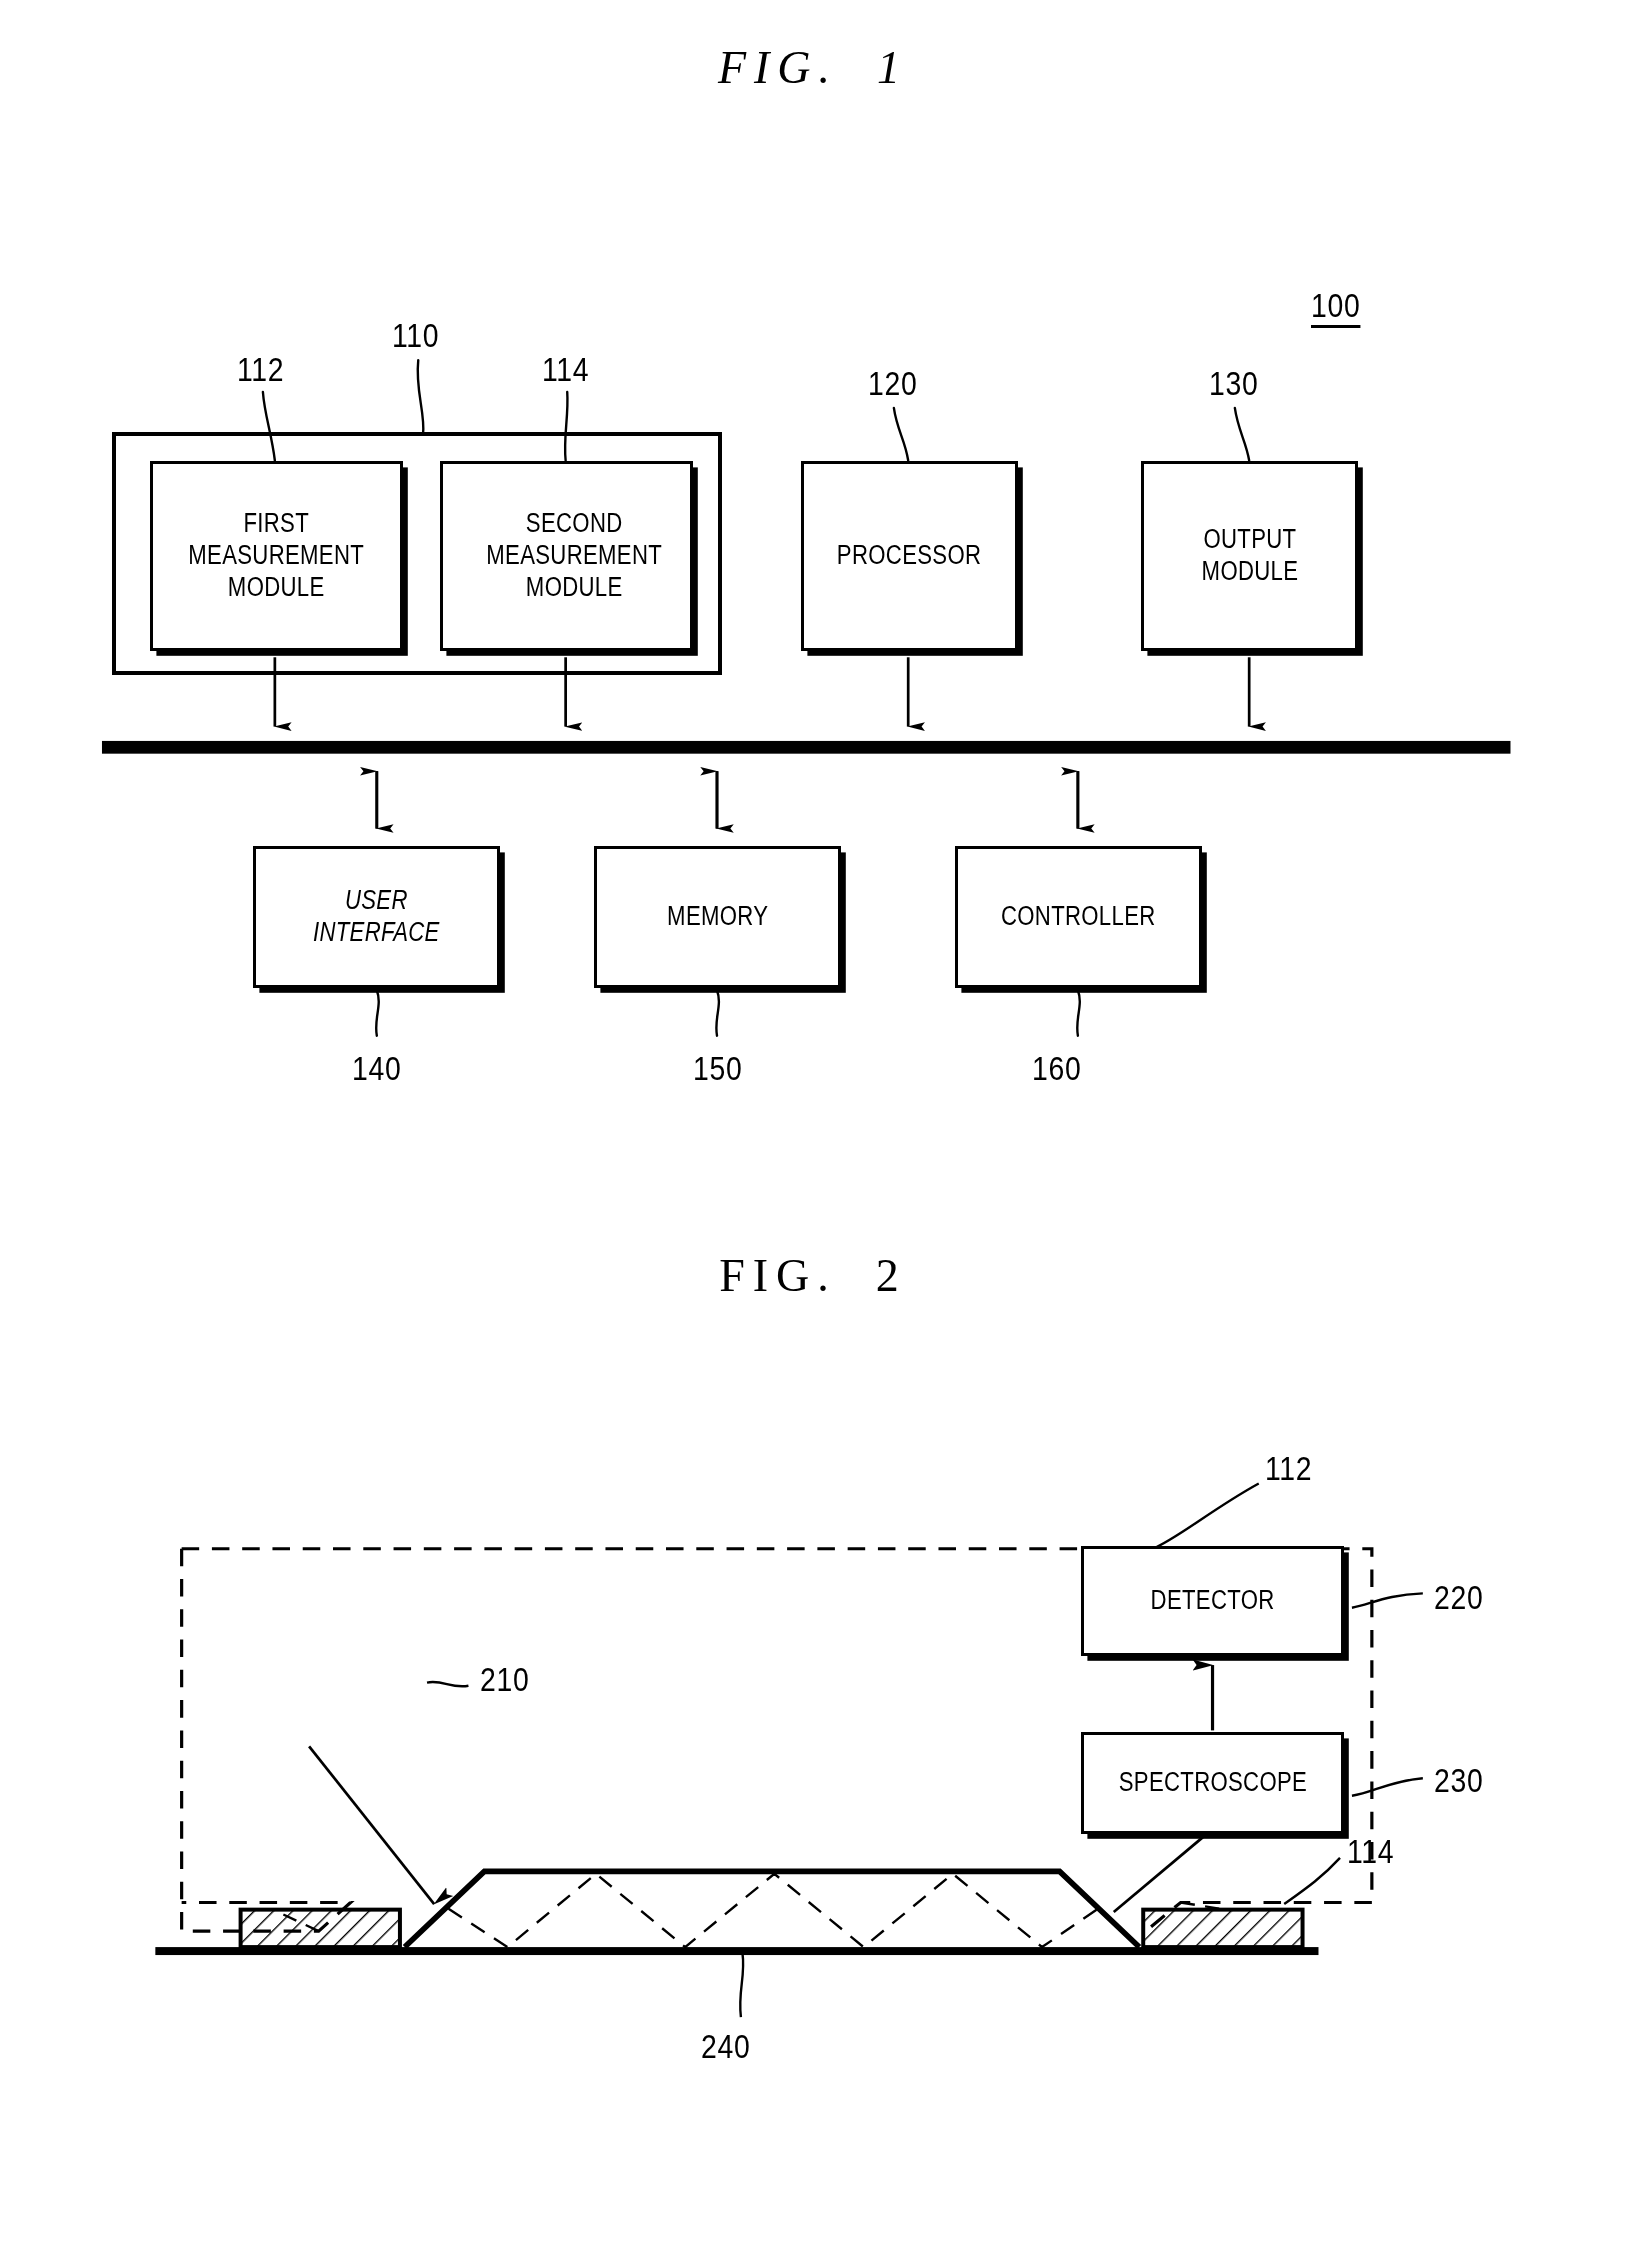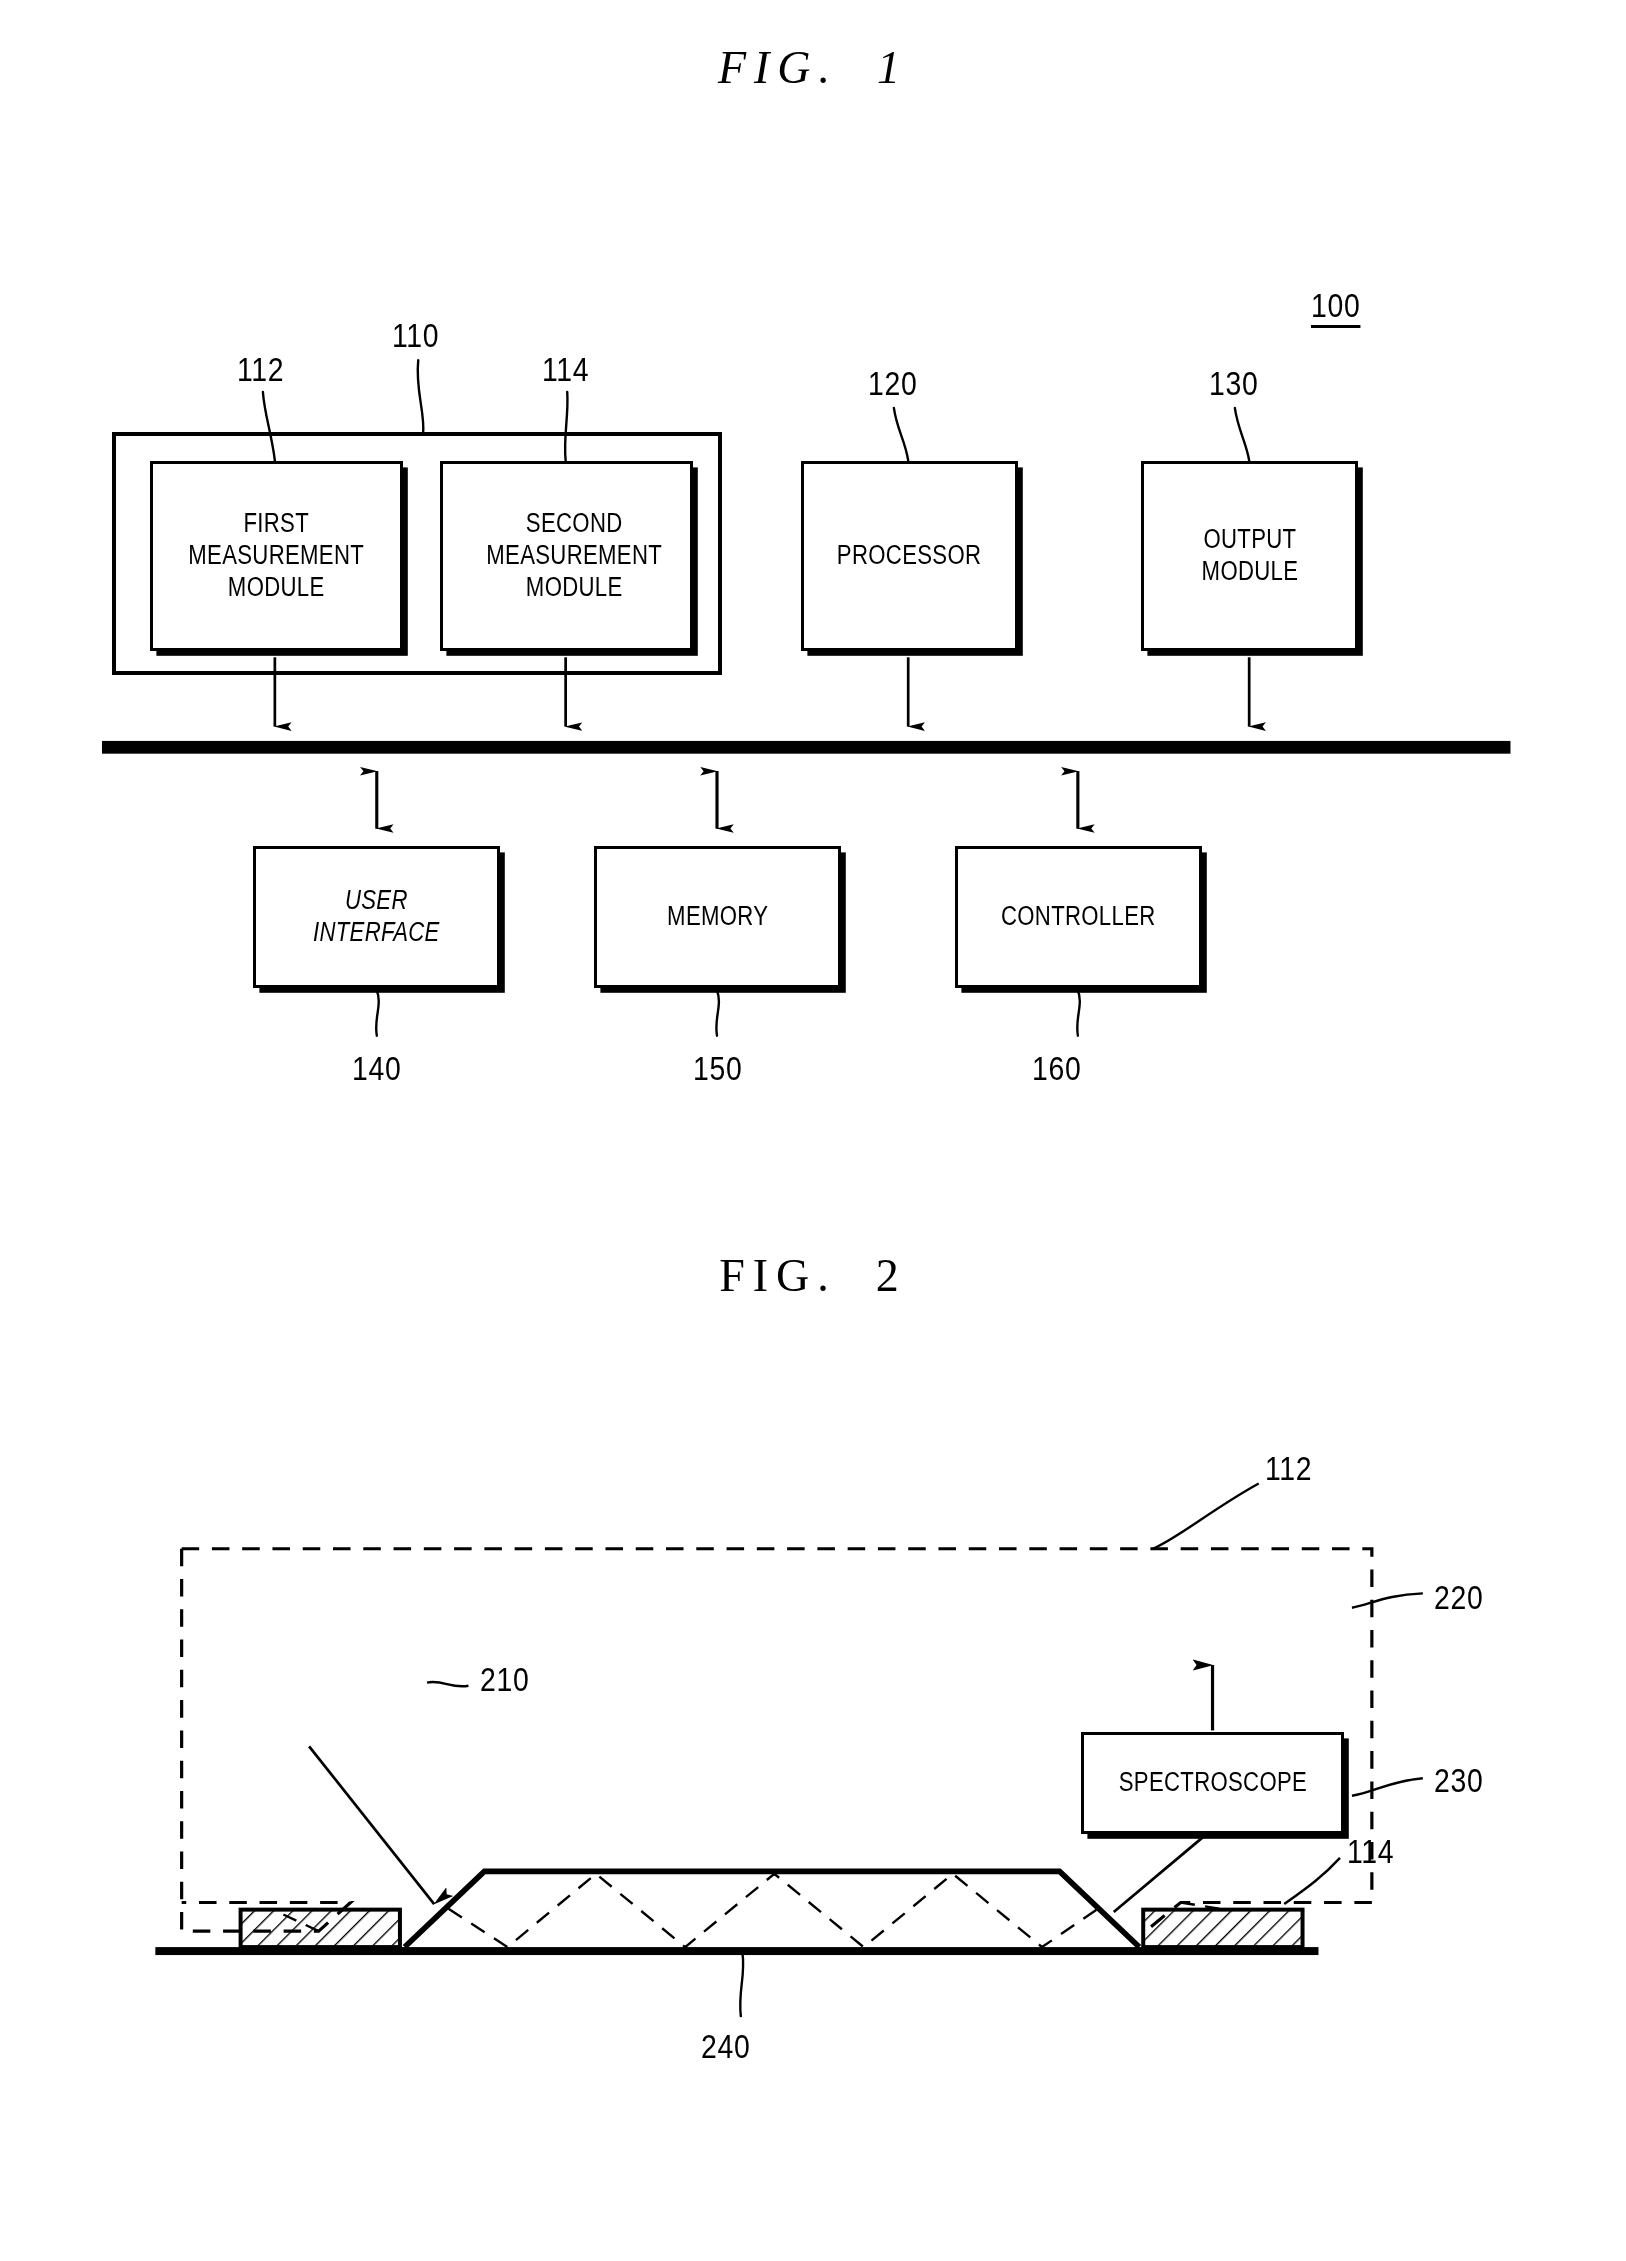--- a/index.html
+++ b/index.html
@@ -143,20 +143,23 @@
   <div class="refnum" style="left:542px; top:351px;">114</div>
   <div class="refnum" style="left:868px; top:365px;">120</div>
   <div class="refnum" style="left:1209px; top:365px;">130</div>
   <div class="refnum" style="left:352px; top:1050px;">140</div>
   <div class="refnum" style="left:693px; top:1050px;">150</div>
   <div class="refnum" style="left:1032px; top:1050px;">160</div>
 
   <div class="fig-title" id="fig2-title">FIG.  2</div>
 
 
+  <div class="dbox" style="left:1081px; top:1546px; width:263px; height:110px;">
+    <span class="lbl">DETECTOR</span>
+  </div>
 
   <div class="dbox" style="left:1081px; top:1732px; width:263px; height:102px;">
     <span class="lbl">SPECTROSCOPE</span>
   </div>
 
   <div class="refnum" style="left:1265px; top:1450px;">112</div>
   <div class="refnum" style="left:1434px; top:1579px;">220</div>
   <div class="refnum" style="left:1434px; top:1762px;">230</div>
   <div class="refnum" style="left:480px; top:1661px;">210</div>
   <div class="refnum" style="left:1347px; top:1833px;">114</div>

